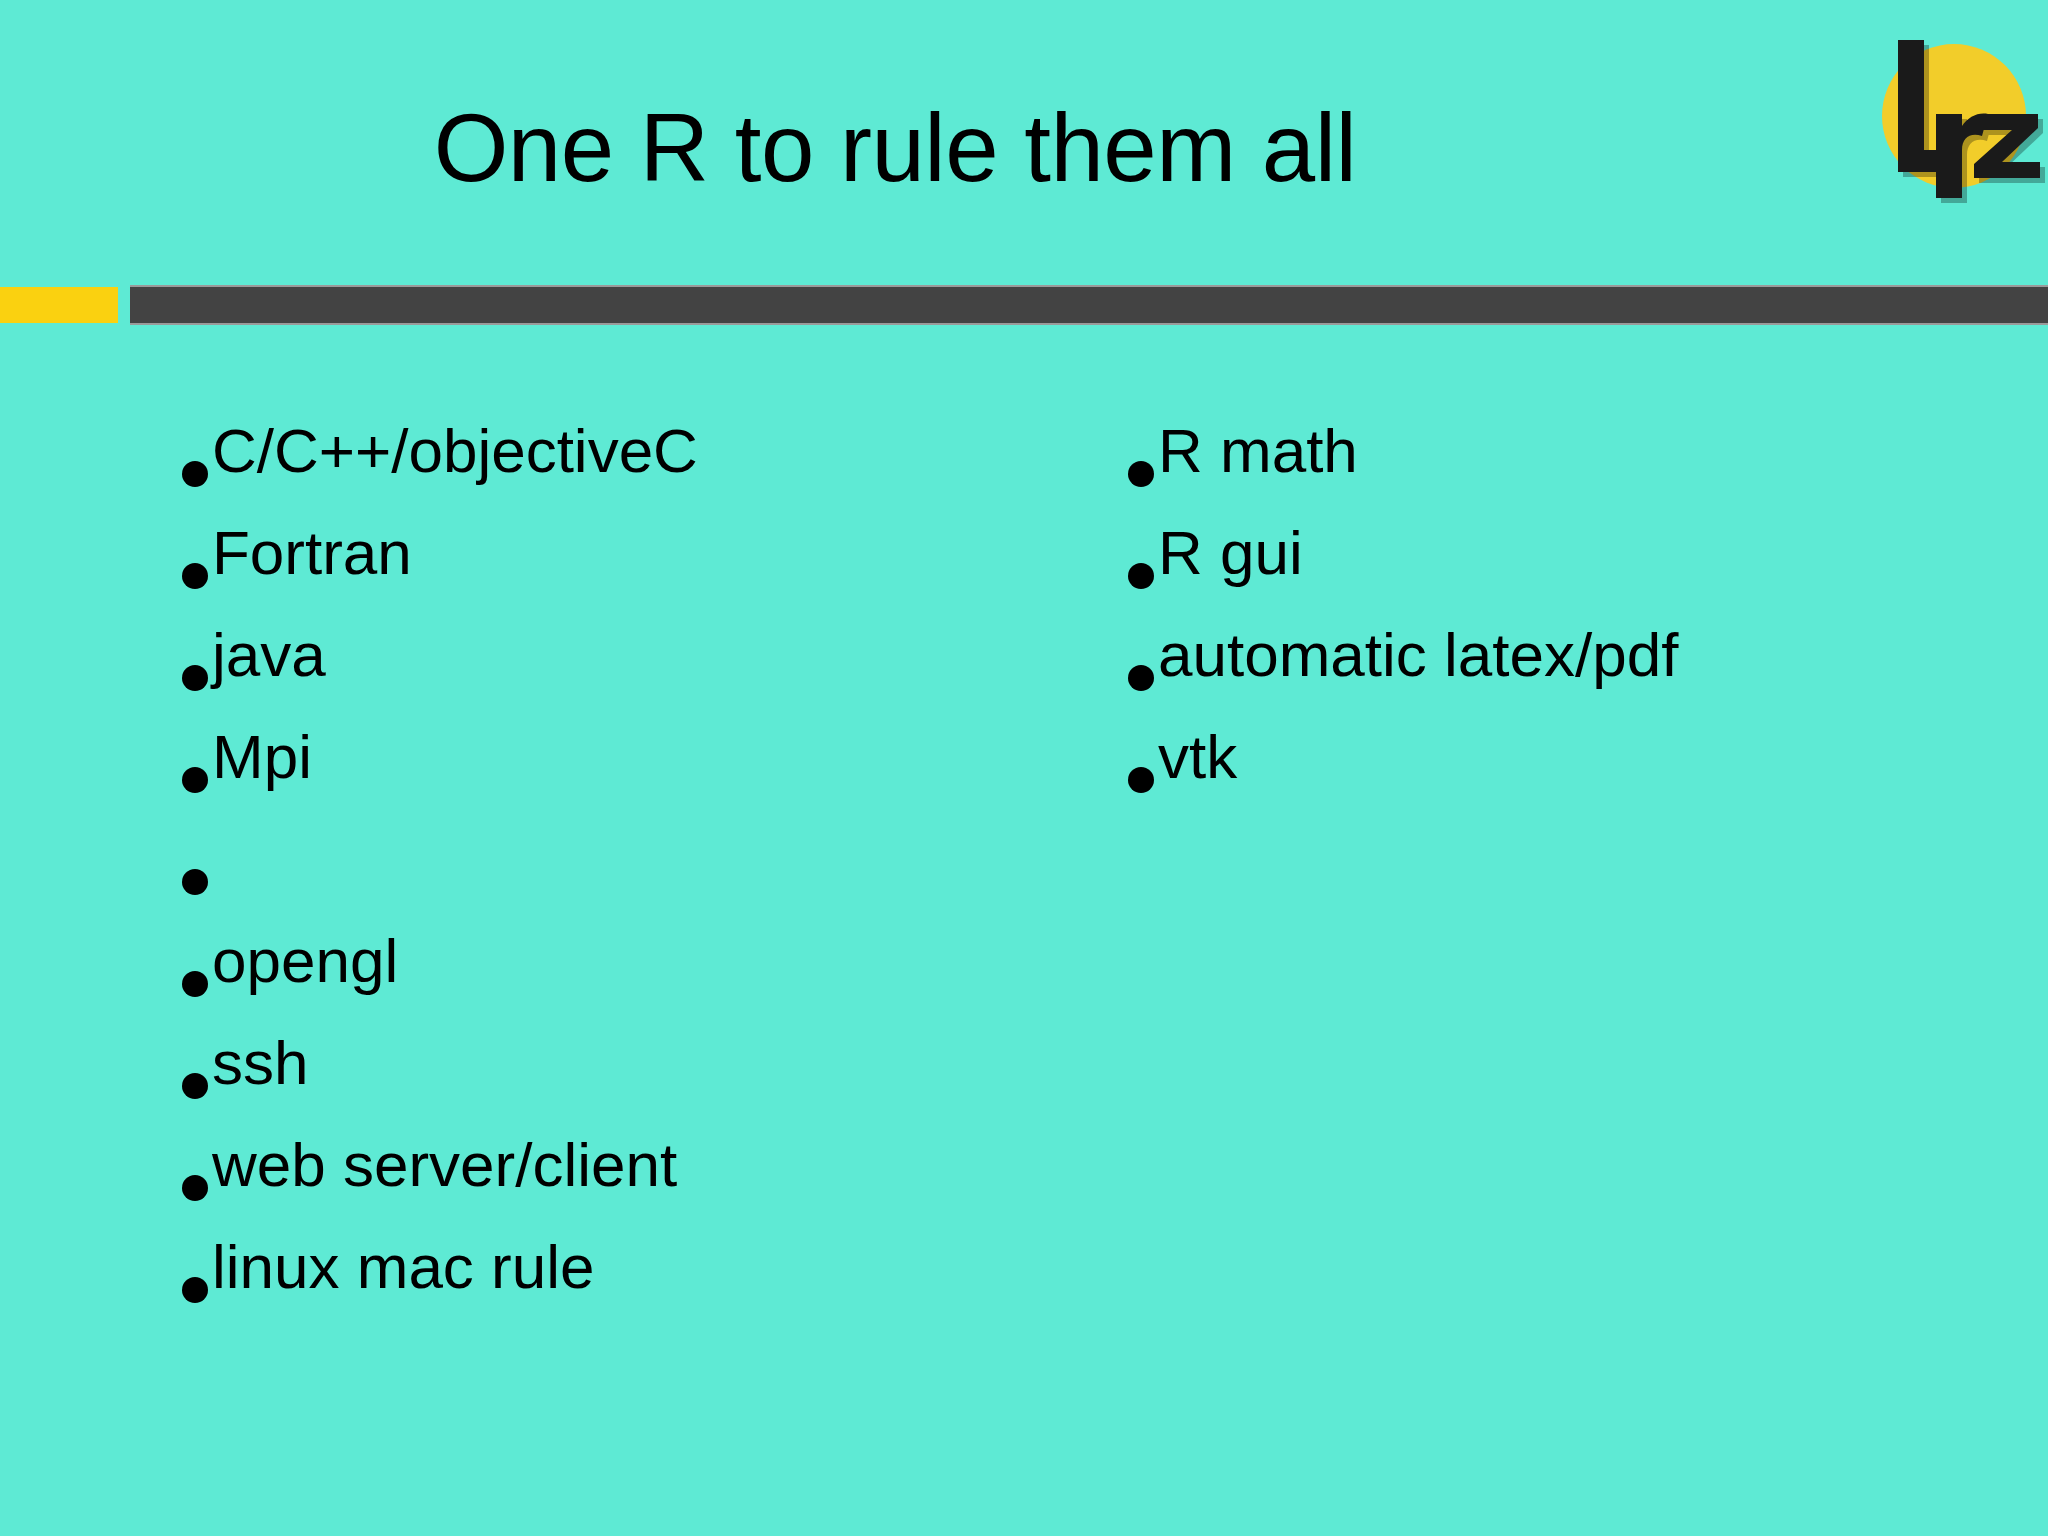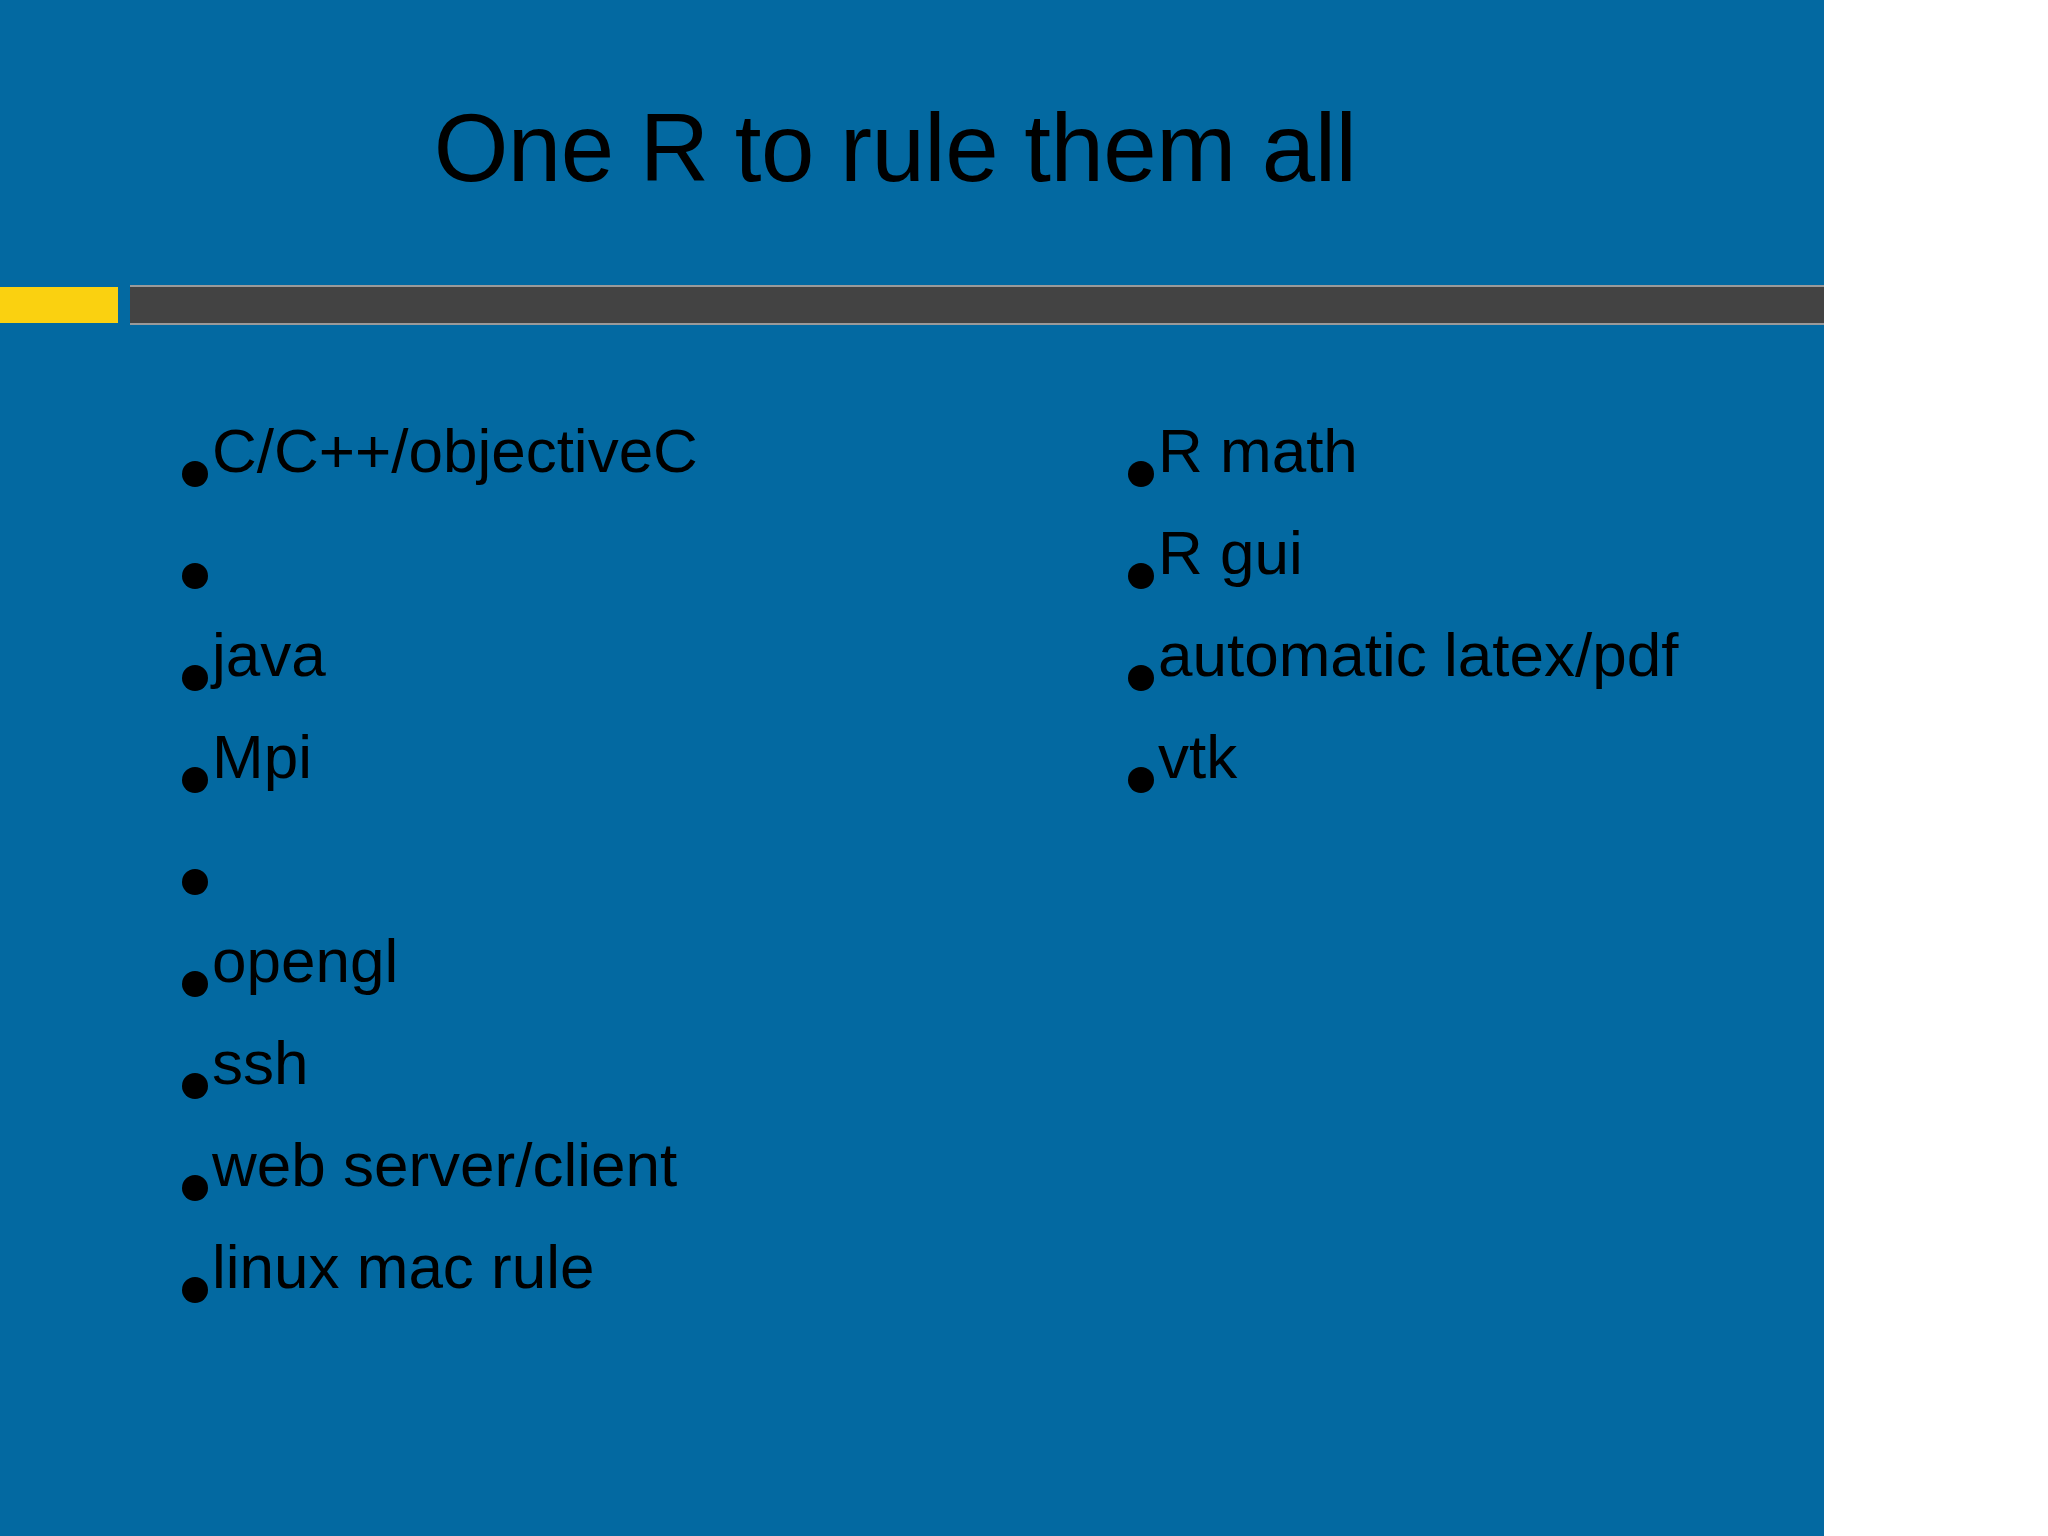--- a/index.html
+++ b/index.html
@@ -12,23 +12,23 @@
     width: 2048px;
     height: 1536px;
     overflow: hidden;
     font-family: "Liberation Sans", sans-serif;
     color: #000000;
     -webkit-font-smoothing: antialiased;
   }
 
   .slide {
     position: relative;
-    width: 1824px;
+    width: 2048px;
     height: 1536px;
-    background: #0369a1;
+    background: #5eead4;
     overflow: hidden;
   }
 
   
   .title {
     position: absolute;
     left: 0;
     top: 96px;
     width: 1790px;
     text-align: center;
@@ -141,20 +141,21 @@
   <div class="bar-yellow"></div>
   <div class="bar-dark"></div>
 
   <div class="col col-left">
     <div class="bullet-row">
       <span class="bullet-dot"></span>
       <span class="bullet-text">C/C++/objectiveC</span>
     </div>
     <div class="bullet-row">
       <span class="bullet-dot"></span>
+      <span class="bullet-text">Fortran</span>
     </div>
     <div class="bullet-row">
       <span class="bullet-dot"></span>
       <span class="bullet-text">java</span>
     </div>
     <div class="bullet-row">
       <span class="bullet-dot"></span>
       <span class="bullet-text">Mpi</span>
     </div>
     <div class="bullet-row">

